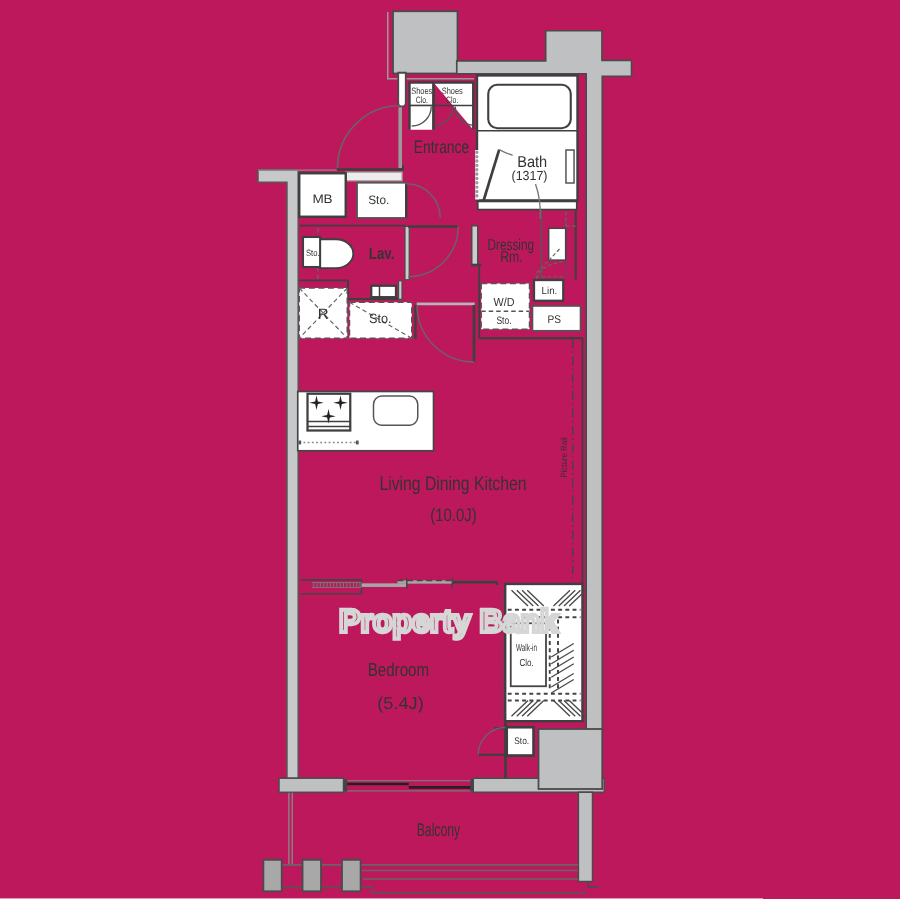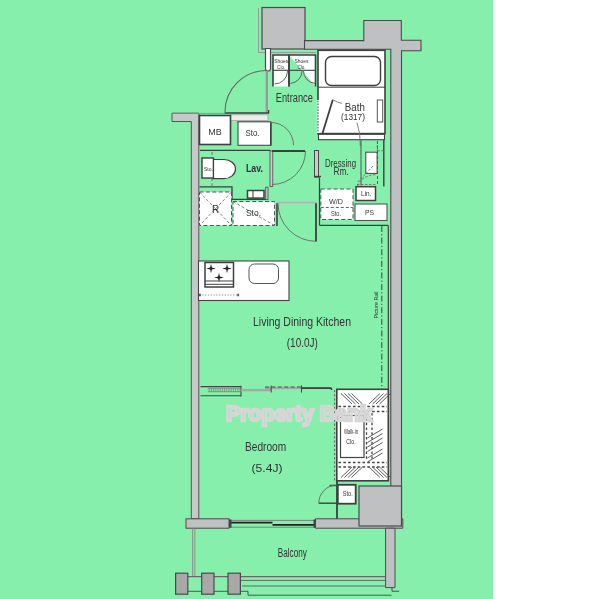--- a/index.html
+++ b/index.html
@@ -1,16 +1,16 @@
 <!DOCTYPE html>
 <html><head>
 <meta charset="utf-8">
 <style>
   html,body{margin:0;padding:0;background:#ffffff;}
-  .page{width:493px;height:599px;position:relative;overflow:hidden;background:#86efac;}
+  .page{width:600px;height:599px;position:relative;overflow:hidden;background:#be185d;}
   svg{position:absolute;left:0;top:0;}
   text{font-family:"Liberation Sans",sans-serif;fill:#333;}
 </style>
 </head>
 <body>
 <div class="page">
 <svg width="600" height="599" viewBox="0 0 600 599">
 <defs></defs>
 
 <g>

